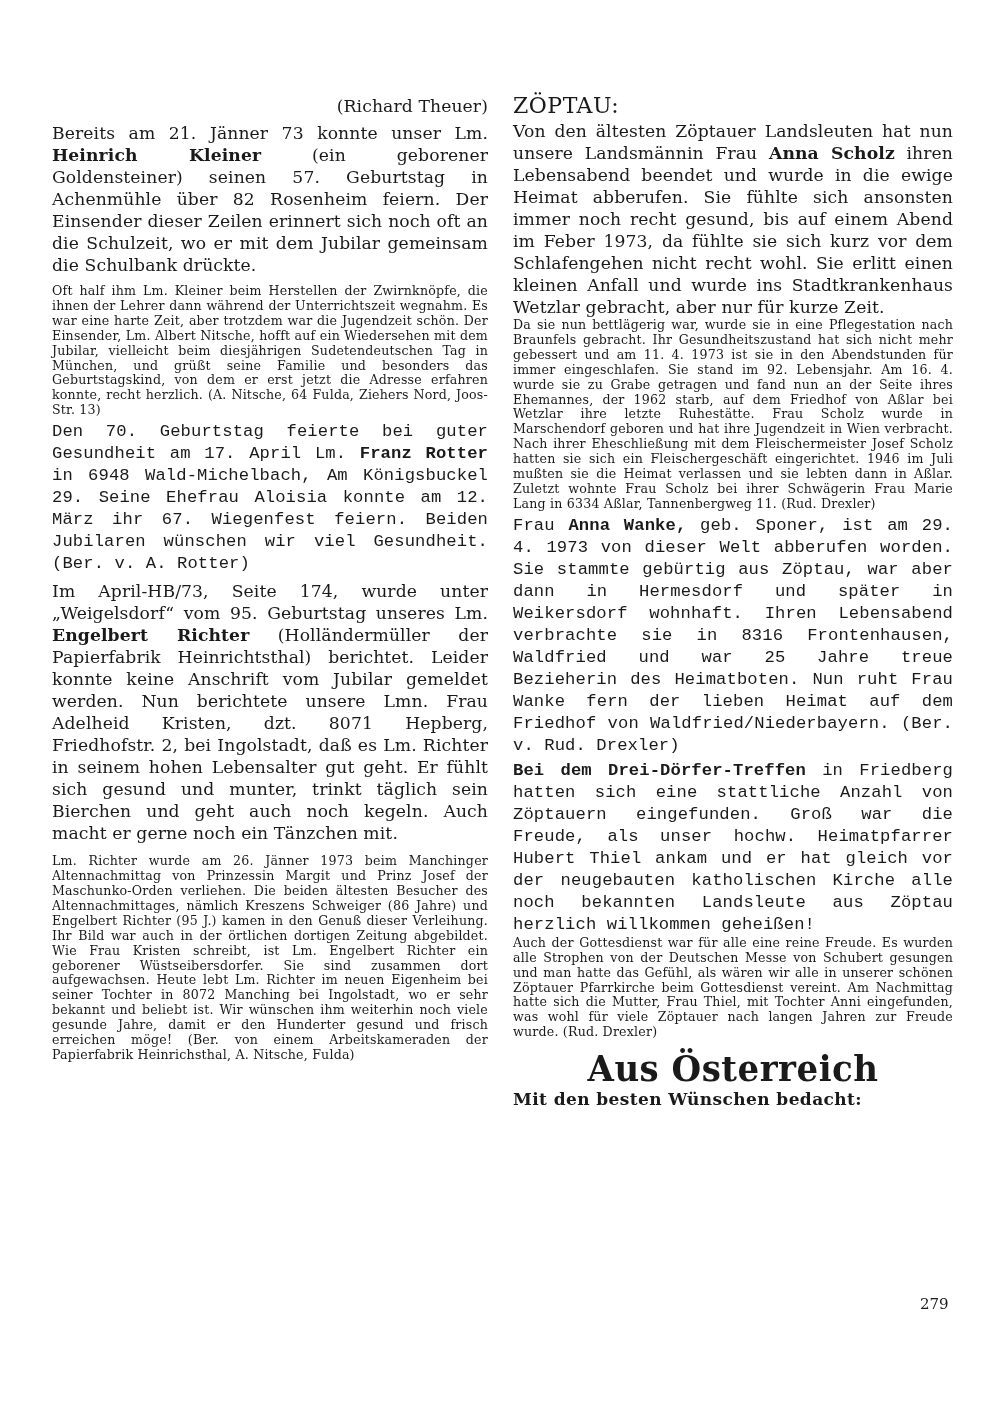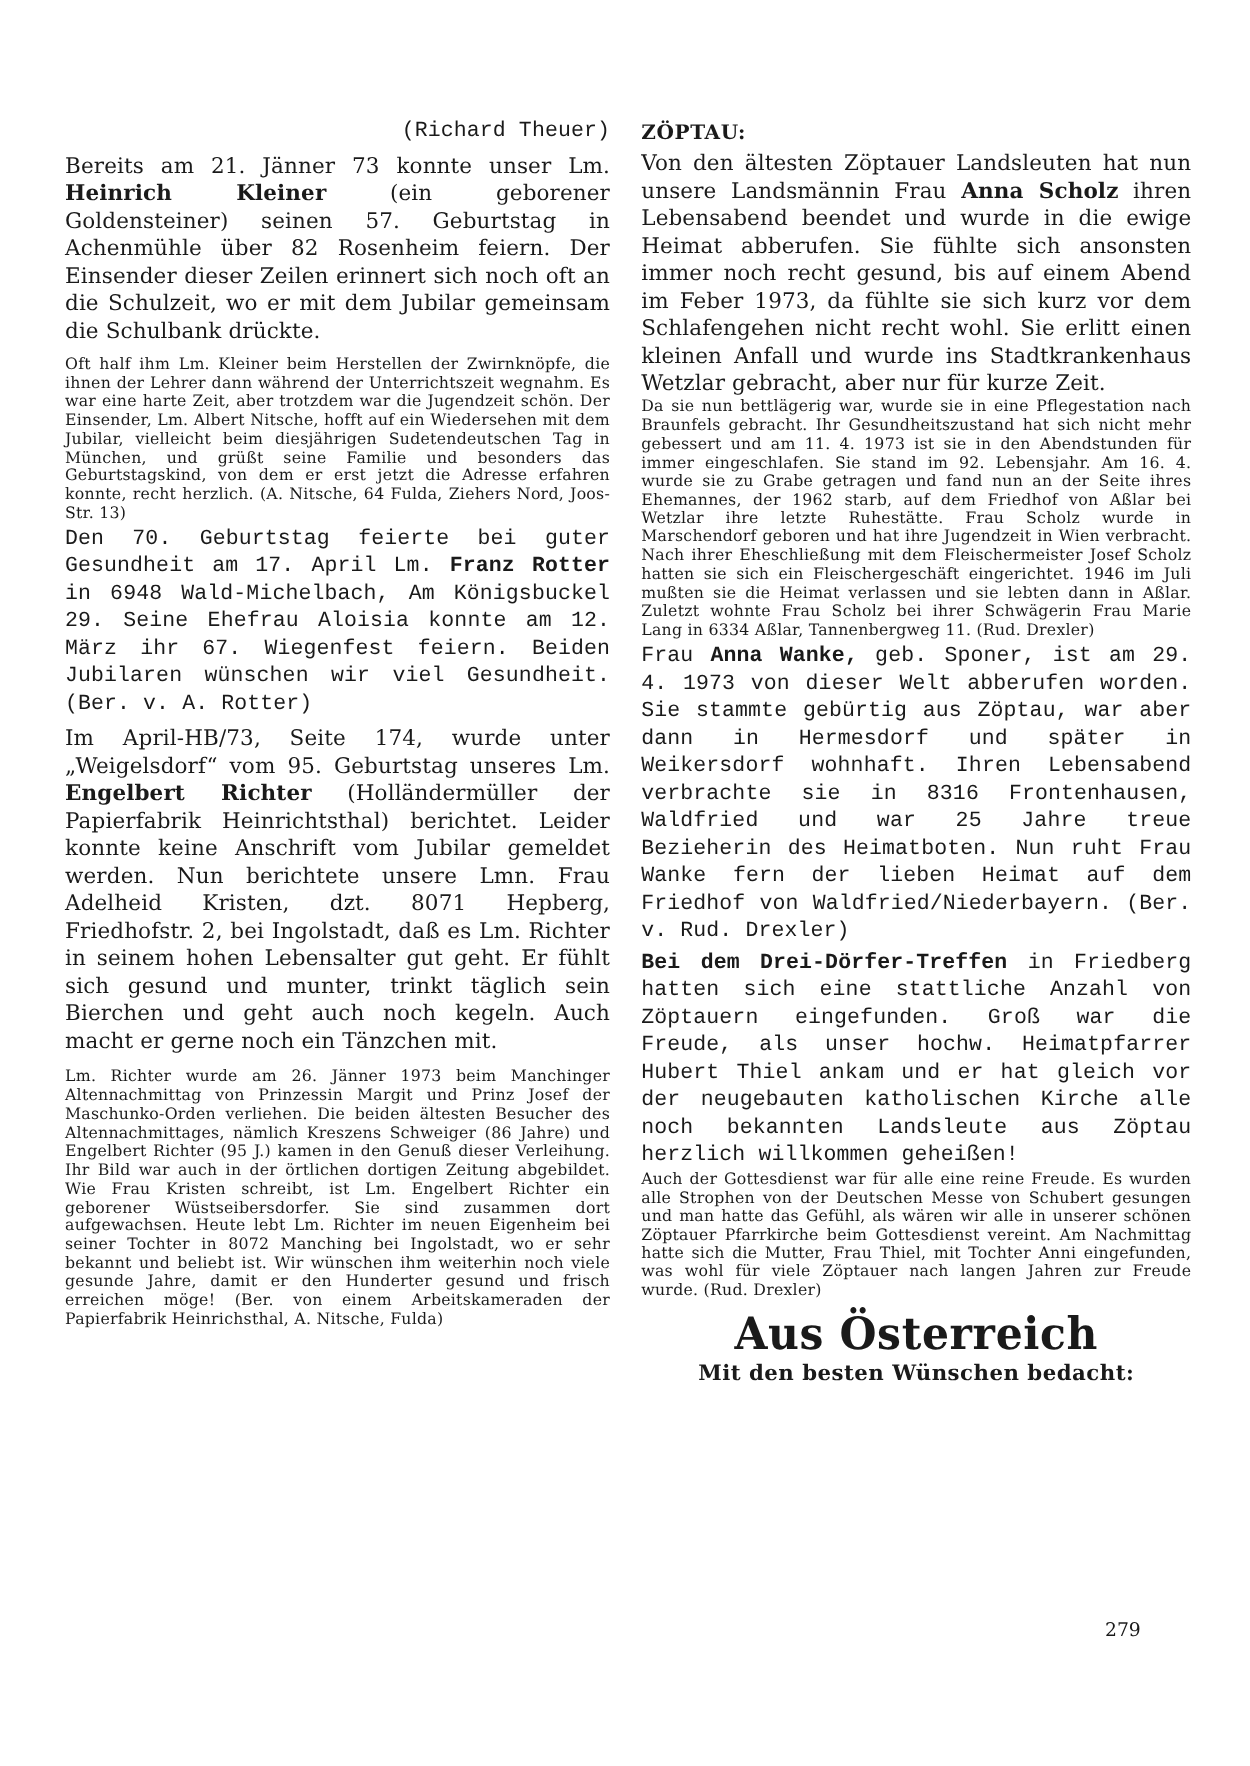--- a/index.html
+++ b/index.html
@@ -7,26 +7,26 @@
          font-family: "DejaVu Serif", "Liberation Serif", serif; }
   .col { position: absolute; top: 95px; }
   .col-left { left: 52px; width: 436px; }
   .col-right { left: 513px; width: 440px; }
   p { margin: 0; text-align: justify; }
   .lg { font-size: 17.2px; line-height: 22px; letter-spacing: 0.1px; }
   .sm { font-size: 12.6px; line-height: 14.9px; letter-spacing: 0.2px; }
   .gap { margin-top: 5px; }
   .gap2 { margin-top: 3px; font-family: Liberation Mono, monospace; }
   b { font-weight: bold; }
-  .right { text-align: right; font-family: Liberation Mono, monospace; }
-  .heading { font-family: "DejaVu Serif", serif; font-weight: bold; font-size: 16px; line-height: 22px; letter-spacing: 0.5px; margin-bottom: 3px; }
+  .right { text-align: right; }
+  .heading { font-family: "DejaVu Serif", serif; font-weight: normal; font-size: 22px; line-height: 22px; letter-spacing: 0.5px; margin-bottom: 3px; }
   .frak { font-family: "DejaVu Serif", serif; font-weight: 900; font-size: 34px; line-height: 40px; text-align: center;
           letter-spacing: 0.5px; margin: 8px 0 0 0; transform: scaleY(1.05); }
-  .subhead { font-weight: bold; font-size: 17px; line-height: 22px; letter-spacing: 0.4px; text-align: center; }
-  .pagenum { position: absolute; left: 884px; top: 1295px; font-size: 15px; }
+  .subhead { font-weight: bold; font-size: 17px; line-height: 22px; letter-spacing: 0.4px; }
+  .pagenum { position: absolute; left: 920px; top: 1295px; font-size: 15px; }
 </style>
 </head>
 <body>
 
 <div class="col col-left">
 
   <p class="lg right">(Richard Theuer)</p>
 
   <p class="lg gap"><span>Bereits am 21. Jänner 73 konnte unser Lm. </span><b>Heinrich Kleiner</b><span> (ein geborener Goldensteiner) seinen 57. Geburtstag in Achenmühle über 82 Rosenheim feiern. Der Einsender dieser Zeilen erinnert sich noch oft an die Schulzeit, wo er mit dem Jubilar gemeinsam die Schulbank drückte.</span></p>
 

